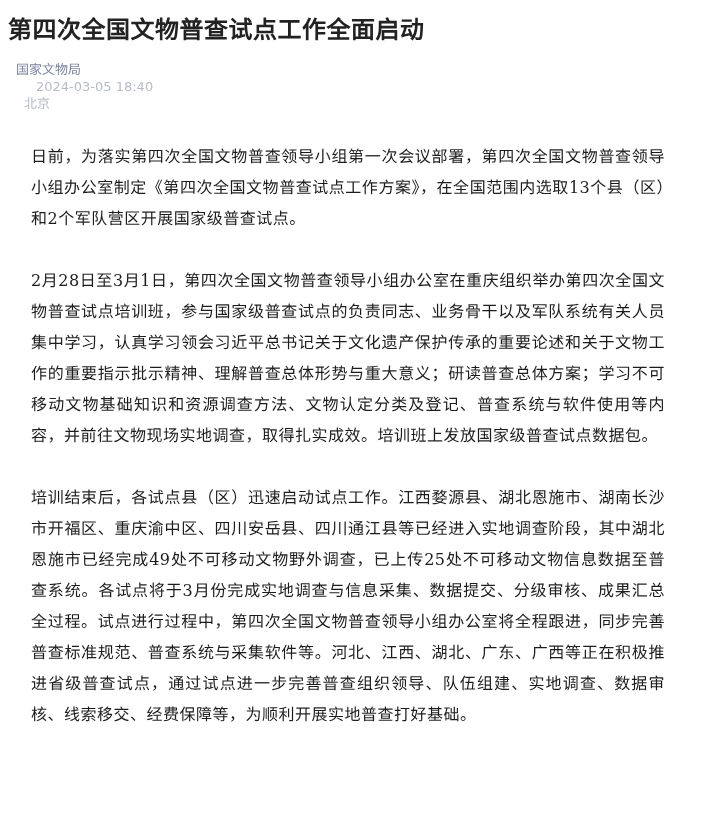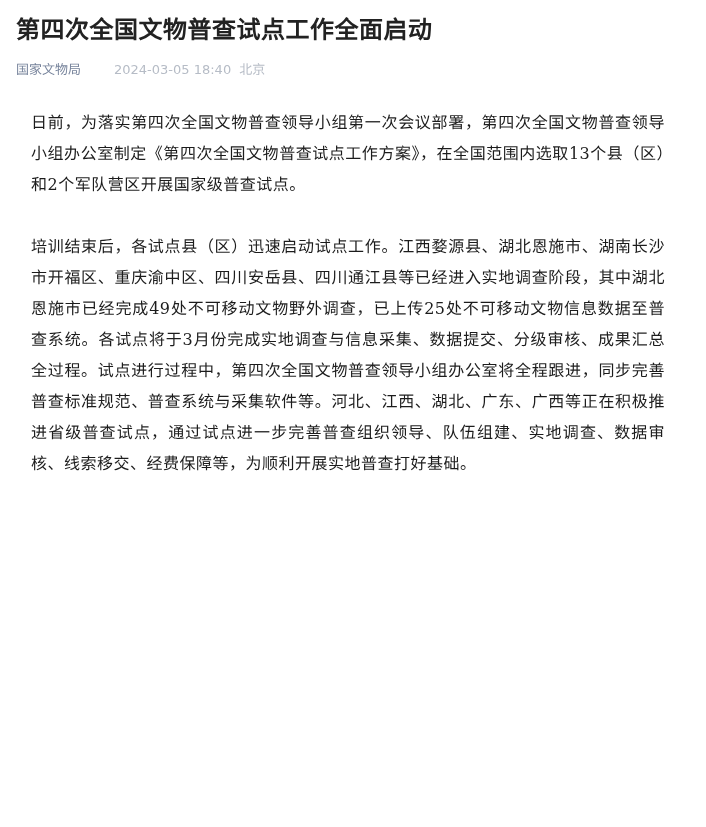--- a/index.html
+++ b/index.html
@@ -9,43 +9,44 @@
   }
   .page {
     position: relative;
     width: 706px;
     height: 827px;
     background: #ffffff;
     overflow: hidden;
     font-family: "DejaVu Sans", "Liberation Sans", sans-serif;
   }
   .article-title {
-    margin: 14px 16px 0 16px;
+    margin: 14px 16px 0 8px;
     font-size: 24px;
     line-height: 32px;
     font-weight: 700;
     color: #222222;
     letter-spacing: 0.5px;
     font-family: "DejaVu Sans", "Liberation Sans", sans-serif;
   }
   .meta-row {
     display: flex;
     align-items: flex-start;
     margin: 15px 16px 0 16px;
     font-size: 13px;
     line-height: 17px;
+    flex-direction: column;
   }
   .meta-source {
     color: #76839b;
     text-decoration: none;
     cursor: pointer;
   }
   .meta-datetime {
     color: #b6bcc6;
-    margin-left: 33px;
+    margin-left: 20px;
   }
   .meta-location {
     color: #b6bcc6;
     margin-left: 8px;
   }
   .article-body {
     margin-top: 29px;
     padding: 0 41px 0 31px;
     font-family: "DejaVu Serif", "Liberation Serif", serif;
     font-size: 16px;
@@ -69,16 +70,17 @@
   <h1 class="article-title">第四次全国文物普查试点工作全面启动</h1>
 
   <div class="meta-row">
     <span class="meta-source">国家文物局</span>
     <span class="meta-datetime">2024-03-05 18:40</span>
     <span class="meta-location">北京</span>
   </div>
 
   <div class="article-body">
     <p>日前，为落实第四次全国文物普查领导小组第一次会议部署，第四次全国文物普查领导小组办公室制定《第四次全国文物普查试点工作方案》，在全国范围内选取13个县（区）和2个军队营区开展国家级普查试点。</p>
+    <p>2月28日至3月1日，第四次全国文物普查领导小组办公室在重庆组织举办第四次全国文物普查试点培训班，参与国家级普查试点的负责同志、业务骨干以及军队系统有关人员集中学习，认真学习领会习近平总书记关于文化遗产保护传承的重要论述和关于文物工作的重要指示批示精神、理解普查总体形势与重大意义；研读普查总体方案；学习不可移动文物基础知识和资源调查方法、文物认定分类及登记、普查系统与软件使用等内容，并前往文物现场实地调查，取得扎实成效。培训班上发放国家级普查试点数据包。</p>
     <p>培训结束后，各试点县（区）迅速启动试点工作。江西婺源县、湖北恩施市、湖南长沙市开福区、重庆渝中区、四川安岳县、四川通江县等已经进入实地调查阶段，其中湖北恩施市已经完成49处不可移动文物野外调查，已上传25处不可移动文物信息数据至普查系统。各试点将于3月份完成实地调查与信息采集、数据提交、分级审核、成果汇总全过程。试点进行过程中，第四次全国文物普查领导小组办公室将全程跟进，同步完善普查标准规范、普查系统与采集软件等。河北、江西、湖北、广东、广西等正在积极推进省级普查试点，通过试点进一步完善普查组织领导、队伍组建、实地调查、数据审核、线索移交、经费保障等，为顺利开展实地普查打好基础。</p>
   </div>
 
 </div>
 
 </body></html>

